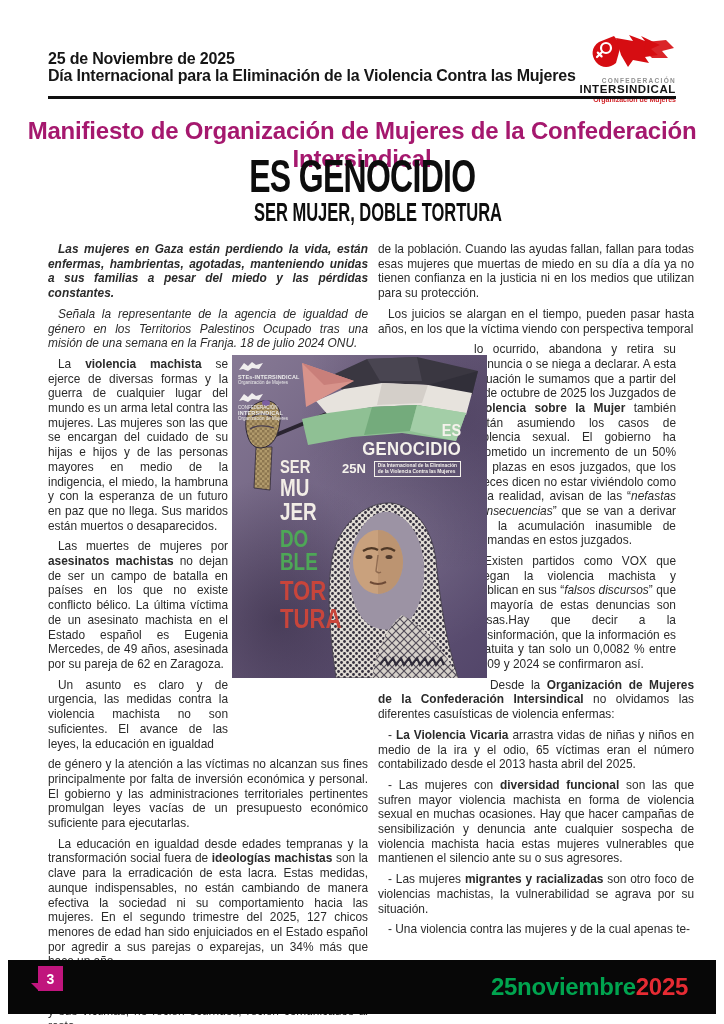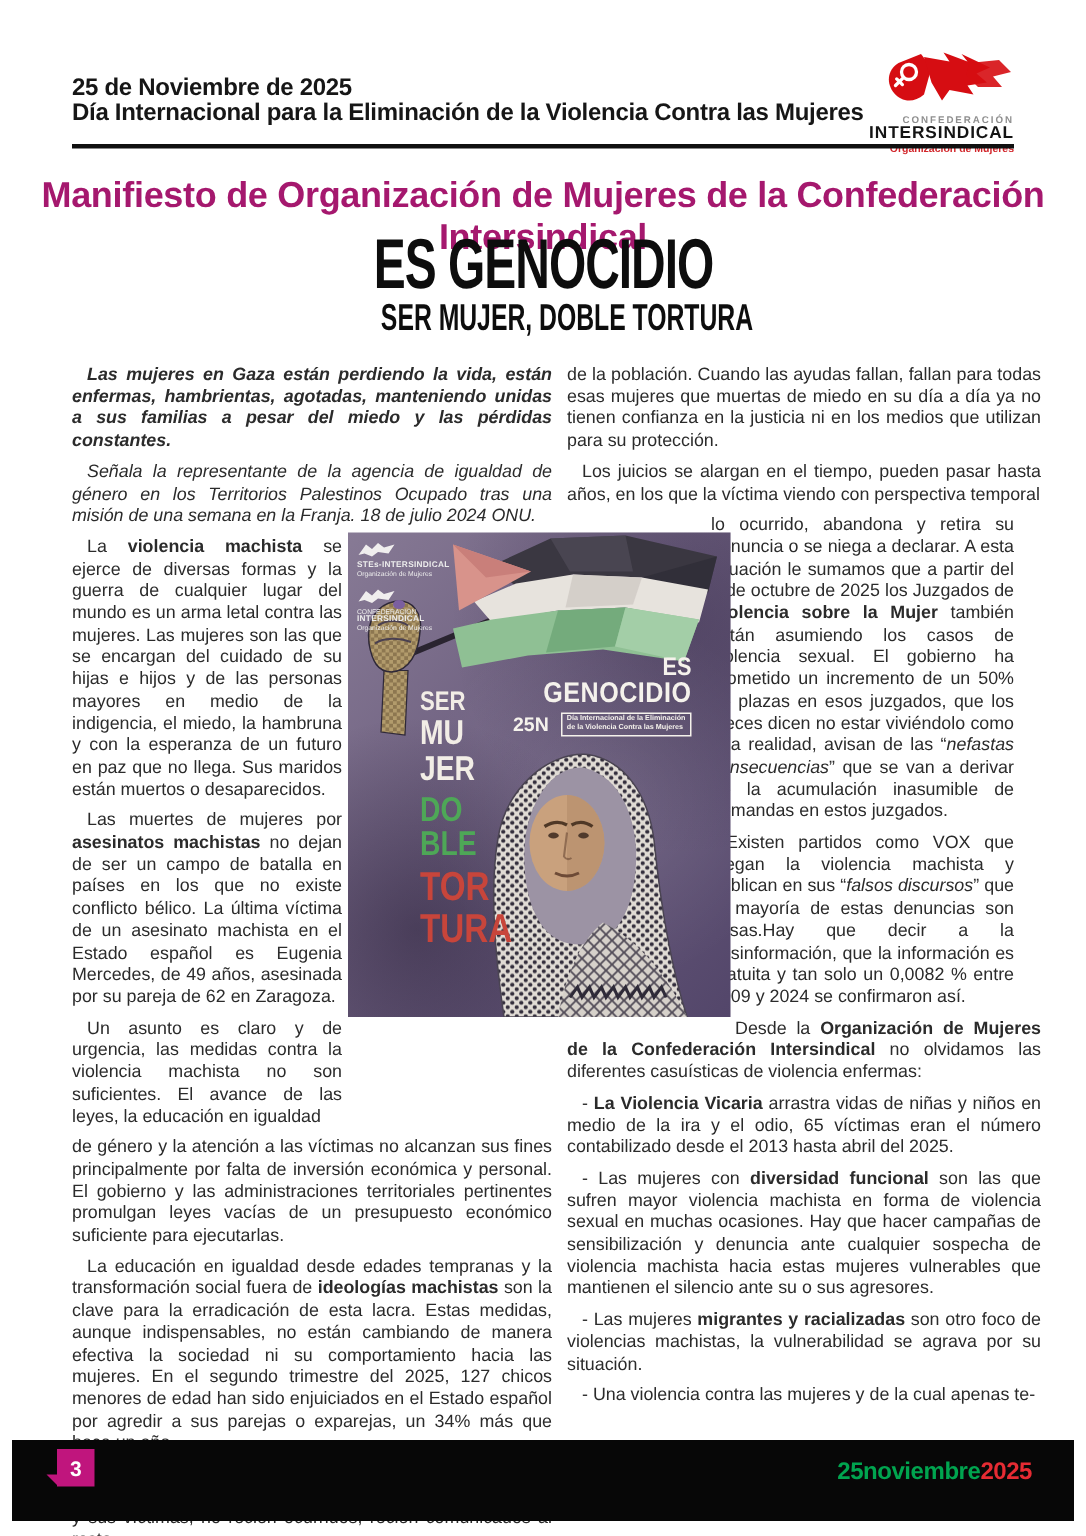--- a/index.html
+++ b/index.html
@@ -43,40 +43,40 @@
         radial-gradient(circle at 18% 82%, rgba(25,16,38,.40), transparent 42%),
         radial-gradient(circle at 88% 18%, rgba(38,28,56,.32), transparent 45%),
         radial-gradient(circle at 68% 55%, rgba(255,255,255,.10), transparent 50%),
         linear-gradient(130deg,#877a95 0%,#6d5f7f 45%,#53466a 100%);}
   .poster svg.scene{position:absolute;left:0;top:0;}
   .p-logos{position:absolute;left:6px;top:6px;color:#ececec;}
   .plogo{margin-bottom:7px;}
   .plogo svg{display:block;margin-bottom:1px;}
   .plogo-l1{font-size:5.5px;font-weight:700;letter-spacing:.2px;white-space:nowrap;}
   .plogo-l2{font-size:4.5px;white-space:nowrap;}
-  .p-title{position:absolute;right:26px;top:82px;text-align:right;color:#f5f2ec;font-weight:700;}
+  .p-title{position:absolute;right:26px;top:68px;text-align:right;color:#f5f2ec;font-weight:700;}
   .p-es{font-size:17px;line-height:16px;transform:scaleX(.85);transform-origin:right;}
   .p-gen{font-size:19px;line-height:20px;letter-spacing:.4px;transform:scaleX(.88);transform-origin:right;}
   .p-25row{display:flex;justify-content:flex-end;align-items:stretch;gap:8px;margin-top:2px;}
   .p-25n{font-size:13px;line-height:14px;align-self:center;}
   .p-badgebox{border:1px solid #f5f2ec;padding:1px 3px;text-align:left;}
   .p-badgebox div{font-size:4.8px;line-height:5.8px;font-weight:700;white-space:nowrap;}
   .p-stack{position:absolute;left:48px;top:103px;}
   .stk{font-weight:700;transform:scaleX(.82);transform-origin:left;line-height:1.04;white-space:nowrap;}
   .stk1{font-size:18px;}.stk2{font-size:23px;}.stk3{font-size:23px;}
   .stk4{font-size:23px;margin-top:3px;}.stk5{font-size:23px;}
   .stk6{font-size:27px;margin-top:2px;}.stk7{font-size:27px;}
 
   
   .footer{position:absolute;left:8px;top:960px;width:708px;height:54px;background:#070707;}
   .pagebadge{position:absolute;left:30px;top:6px;width:25px;height:25px;background:#c0157d;
              color:#fff;font-weight:700;font-size:14px;display:flex;align-items:center;justify-content:center;}
   .pagebadge::after{content:'';position:absolute;left:-7px;bottom:1px;width:0;height:0;
              border-top:7px solid #c0157d;border-left:7px solid transparent;}
-  .fdate{position:absolute;right:28px;top:13px;font-size:16px;font-weight:700;letter-spacing:-0.3px;white-space:nowrap;text-align:center;}
+  .fdate{position:absolute;right:28px;top:13px;font-size:24px;font-weight:700;letter-spacing:-0.3px;white-space:nowrap;text-align:center;}
   .fdate .g{color:#00a44f;}
   .fdate .r{color:#e62b33;}
 </style>
 </head>
 <body>
 
 <div id="page">
 
   <div class="hdr-date">
     <div>25 de Noviembre de 2025</div>

